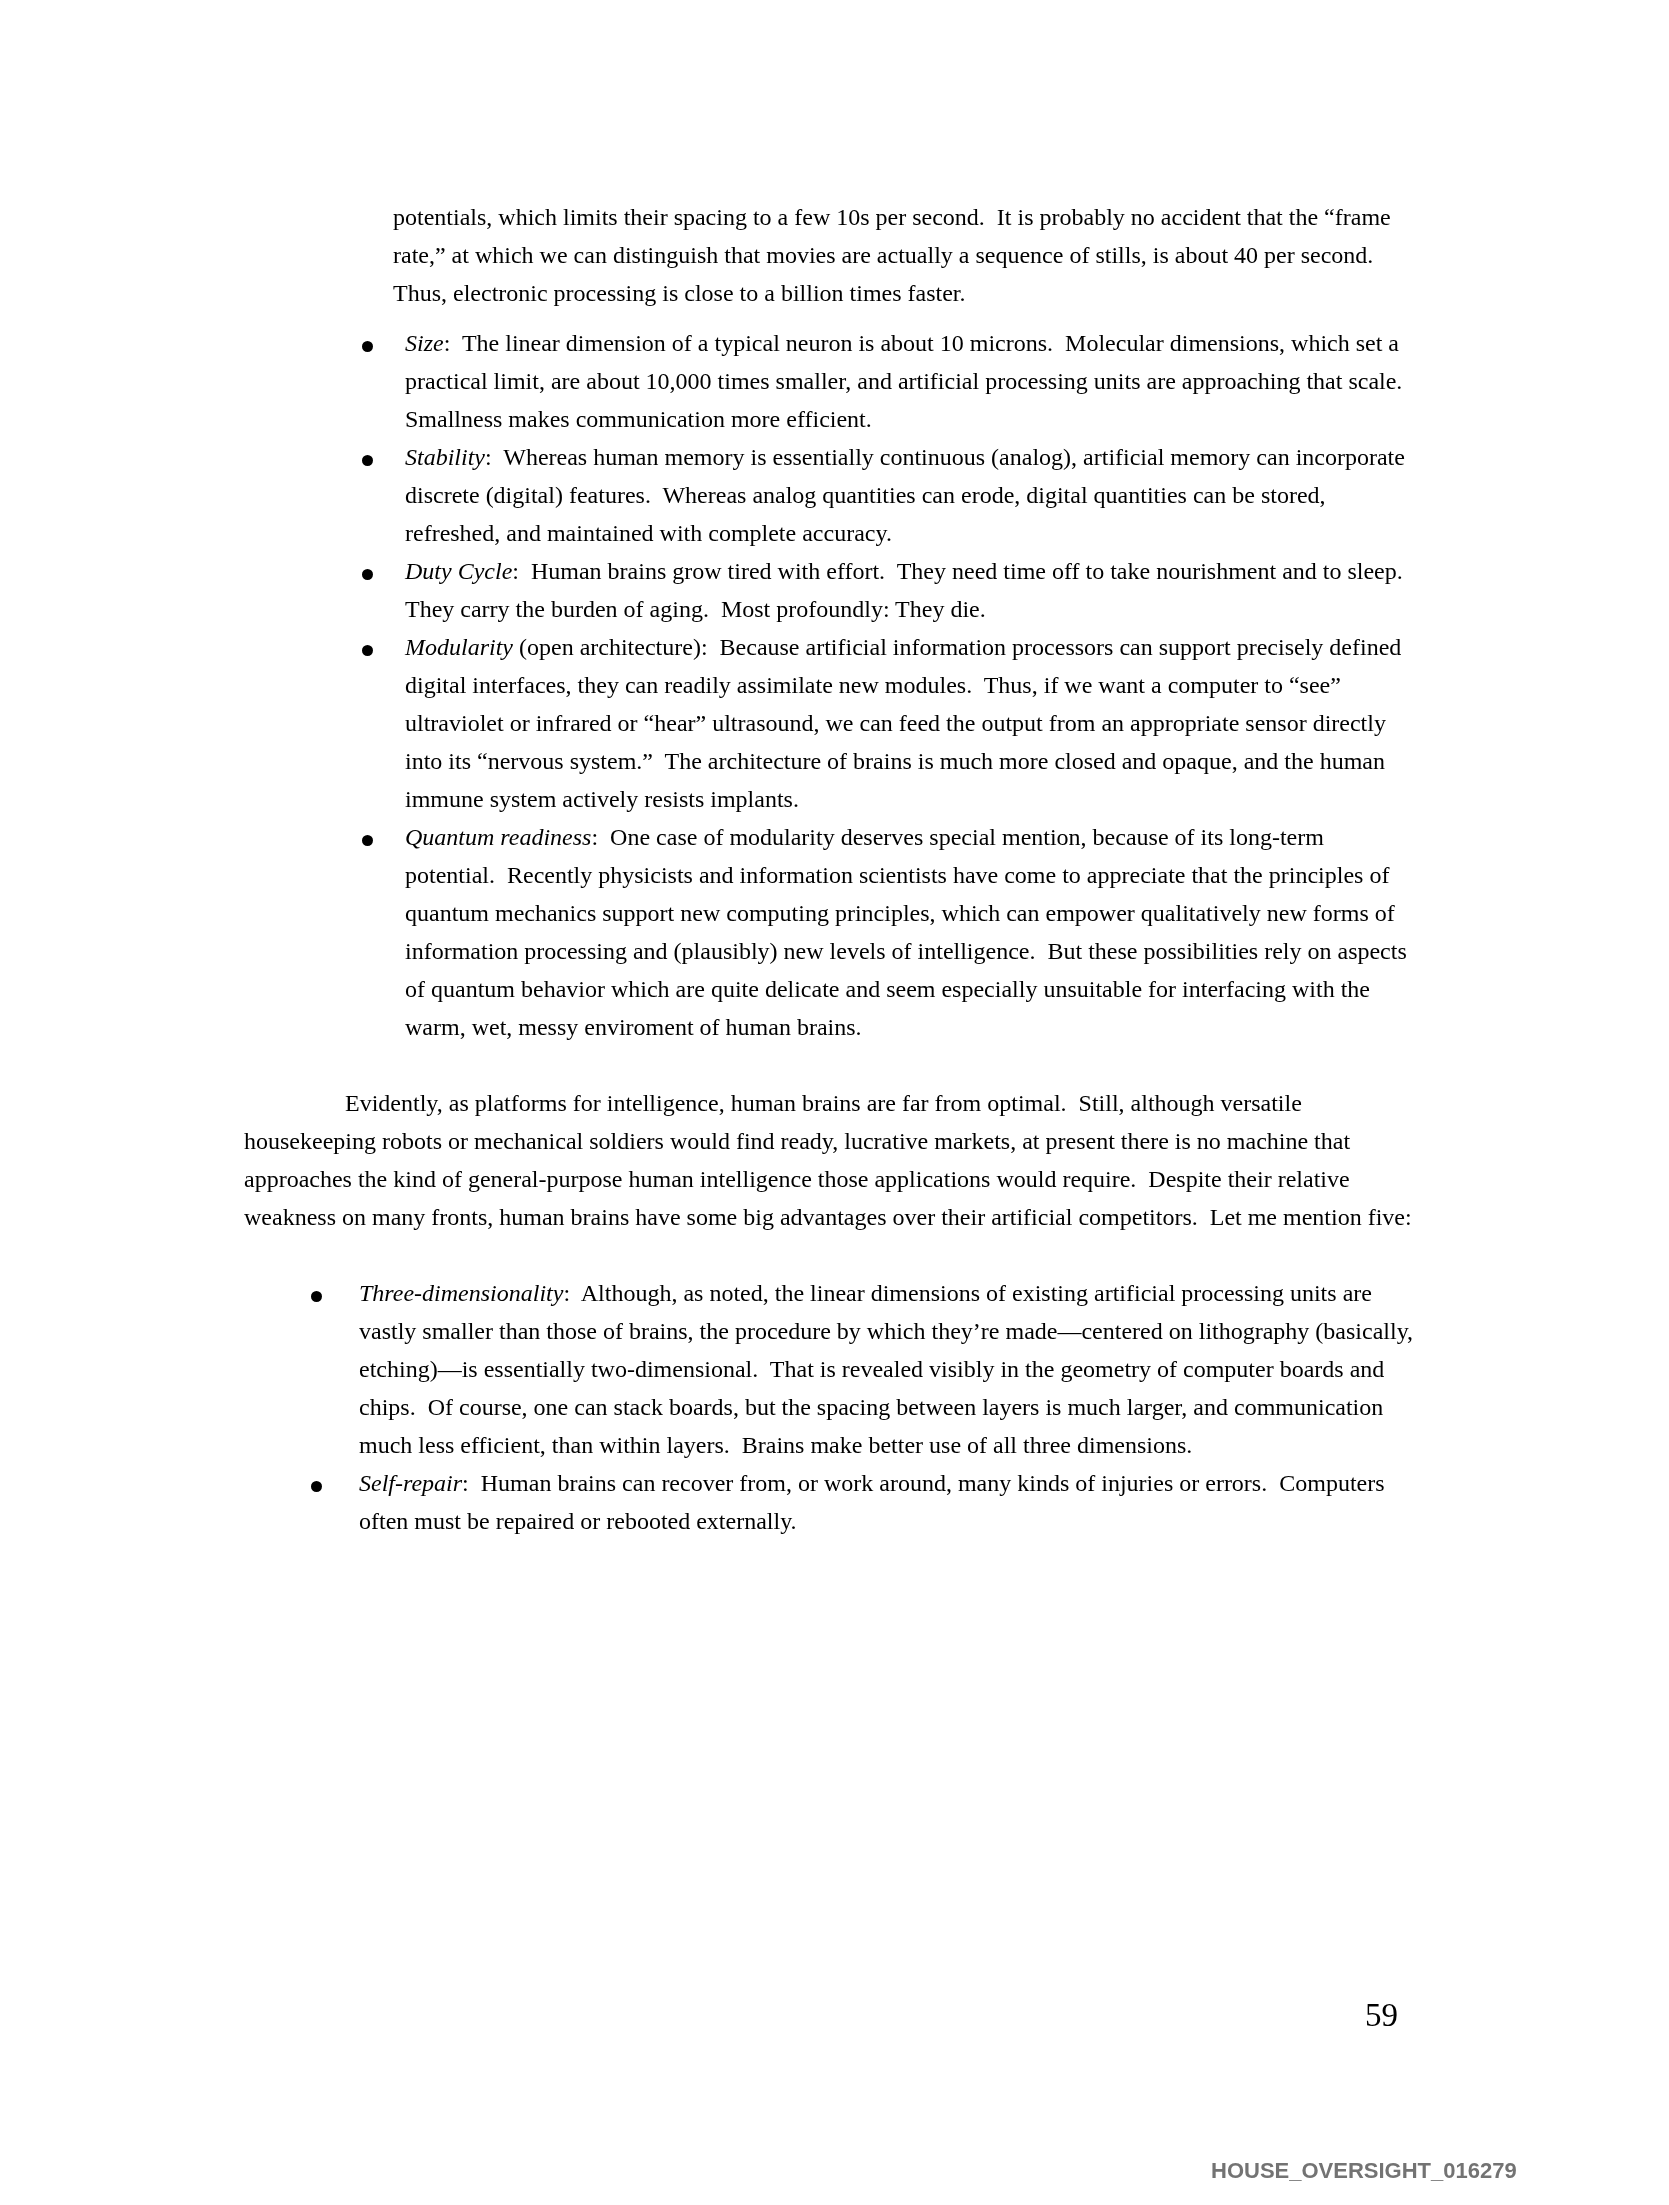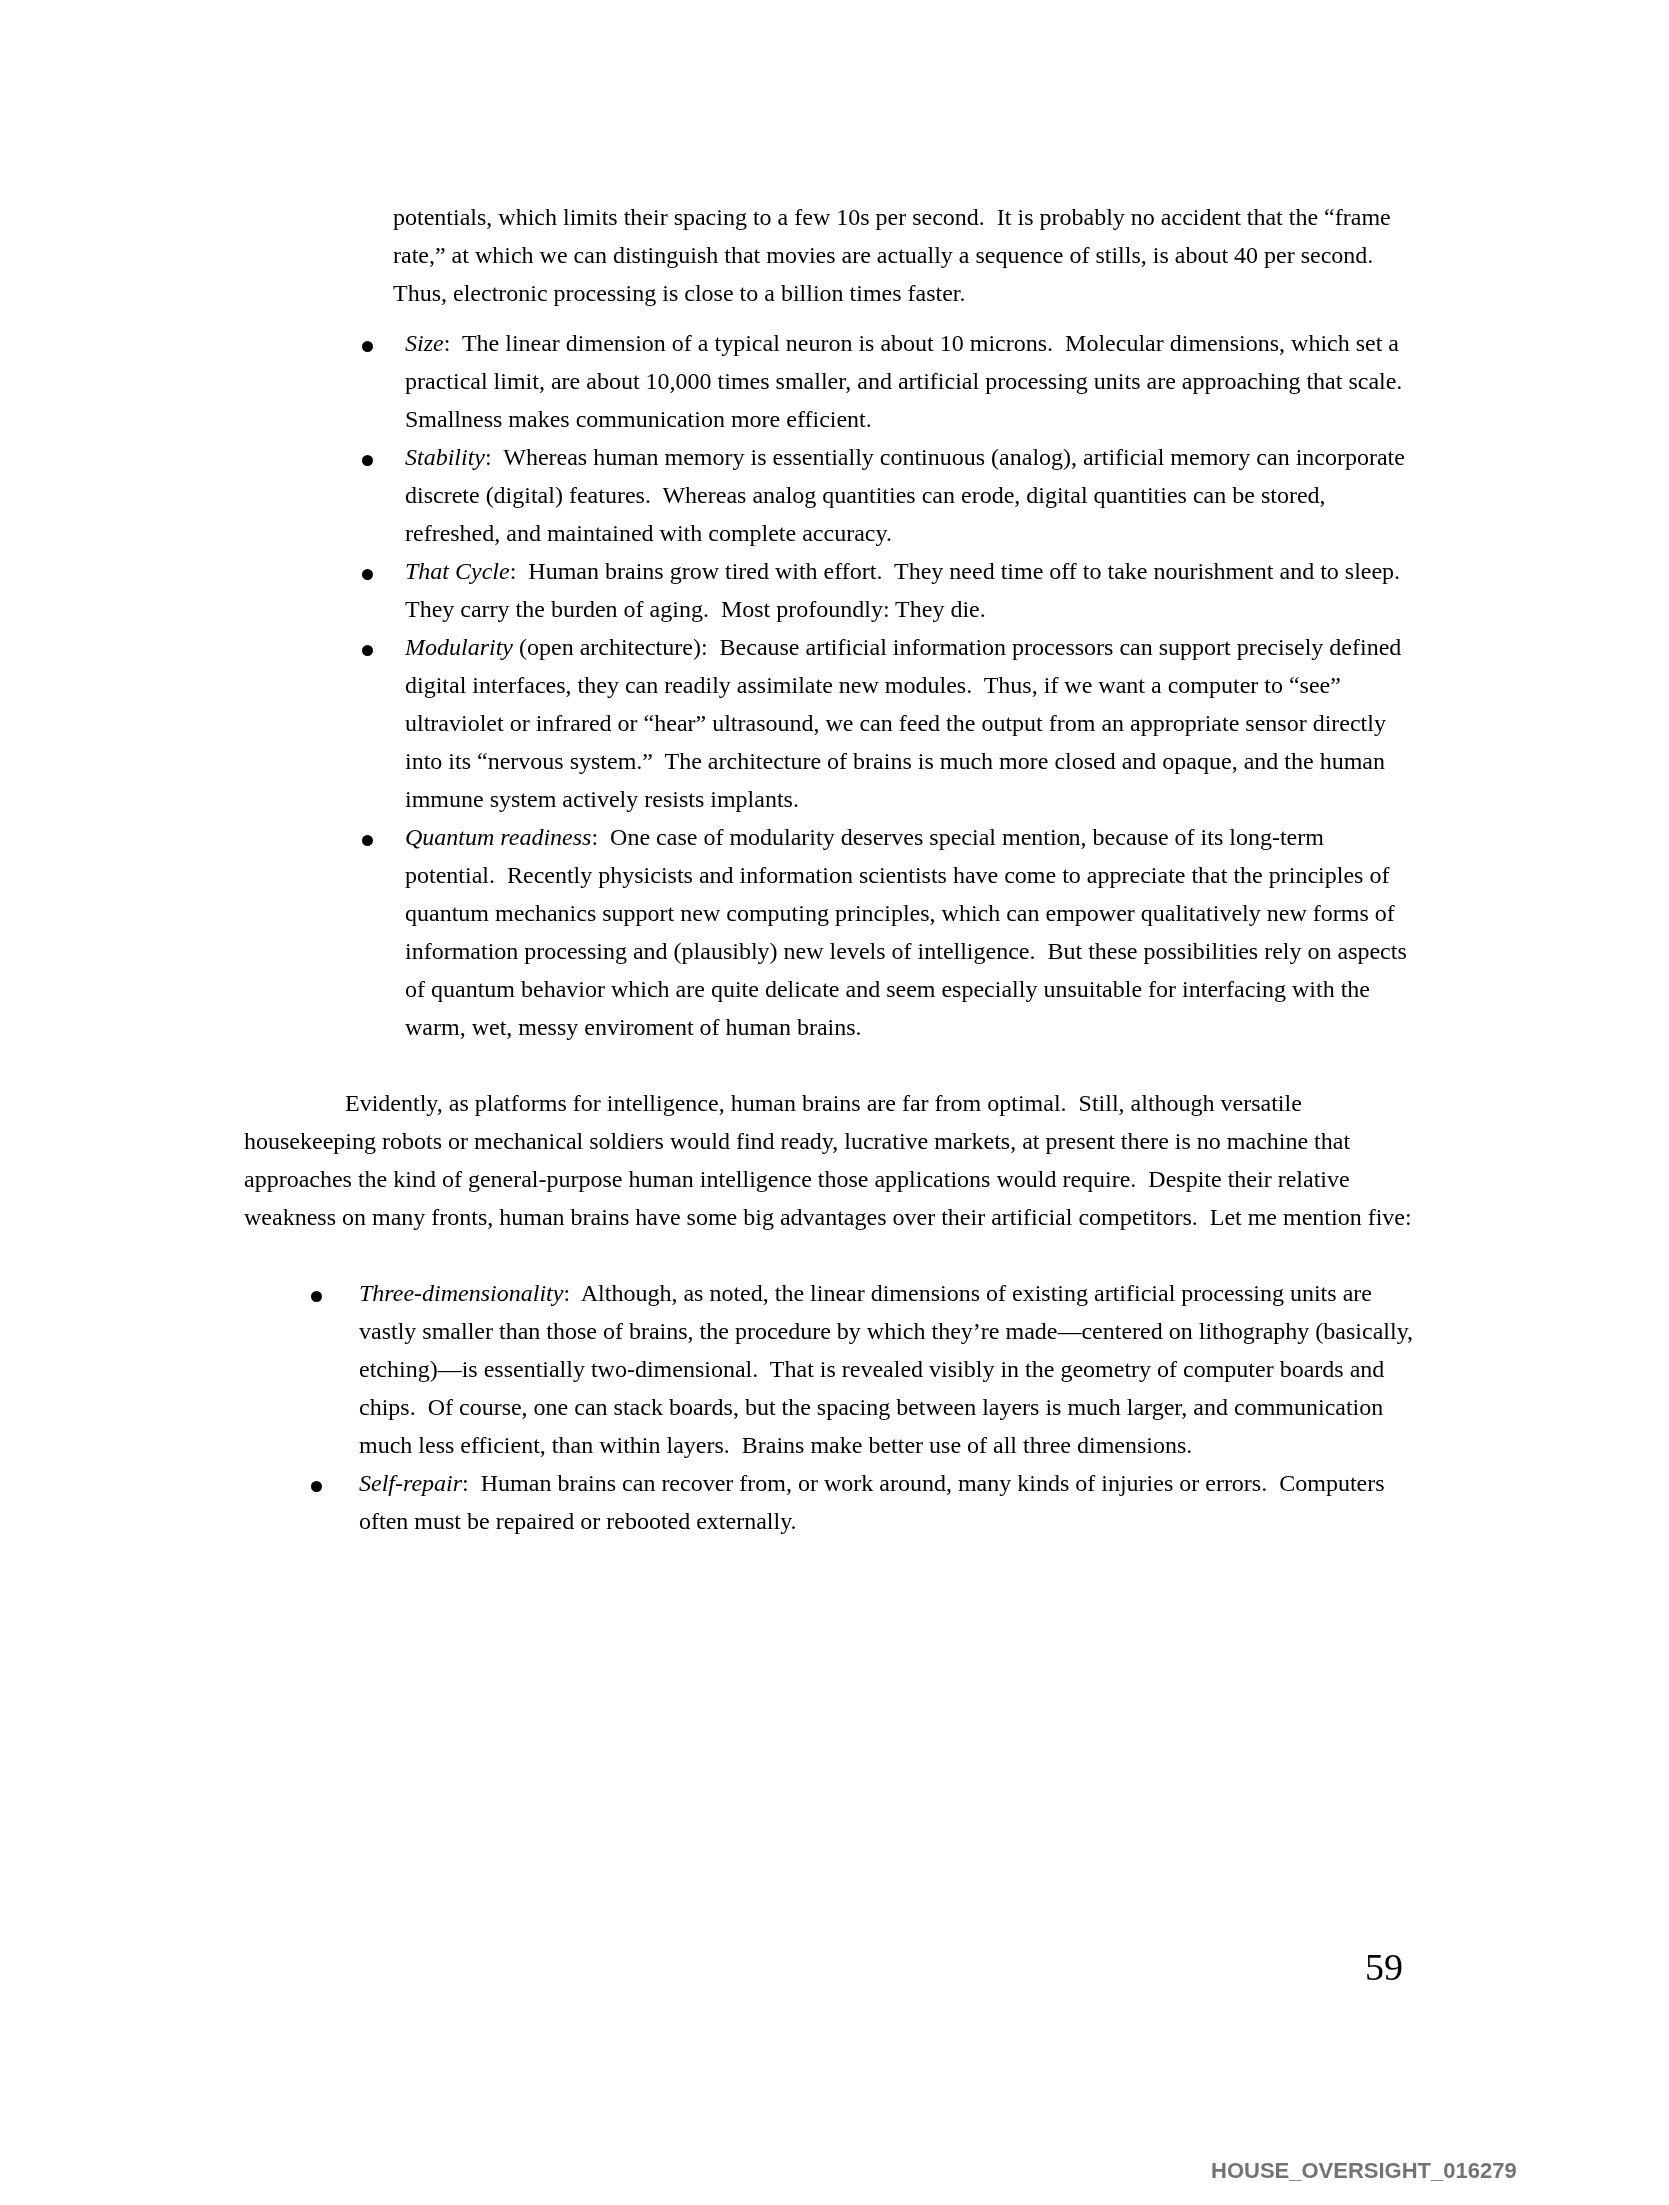--- a/index.html
+++ b/index.html
@@ -52,22 +52,22 @@
   ul.level-1 .bullet { left: 106px; }
   ul.level-2 .bullet { left: 55px; }
   .lead { font-style: italic; }
   p.paragraph {
     margin: 38px 16px 38px 0;
     text-indent: 101px;
   }
   .page-number {
     position: absolute;
     left: 1365px;
-    top: 1948px;
-    font-size: 38px;
+    top: 1996px;
+    font-size: 33px;
     line-height: 38px;
   }
   .footer-stamp {
     position: absolute;
     left: 1211px;
     top: 2159px;
     font-family: "Liberation Sans", "DejaVu Sans", sans-serif;
     font-size: 22px;
     line-height: 1.1;
     color: #737373;
@@ -87,21 +87,21 @@
       <li>
         <span class="bullet"></span>
         <span class="item-text"><i class="lead">Size</i><span>:&nbsp; </span><span>The linear dimension of a typical neuron is about 10 microns.&nbsp; Molecular dimensions, which set a practical limit, are about 10,000 times smaller, and artificial processing units are approaching that scale.&nbsp; Smallness makes communication more efficient.</span></span>
       </li>
       <li>
         <span class="bullet"></span>
         <span class="item-text"><i class="lead">Stability</i><span>:&nbsp; </span><span>Whereas human memory is essentially continuous (analog), artificial memory can incorporate discrete (digital) features.&nbsp; Whereas analog quantities can erode, digital quantities can be stored, refreshed, and maintained with complete accuracy.</span></span>
       </li>
       <li>
         <span class="bullet"></span>
-        <span class="item-text"><i class="lead">That Cycle</i><span>:&nbsp; </span><span>Human brains grow tired with effort.&nbsp; They need time off to take nourishment and to sleep.&nbsp; They carry the burden of aging.&nbsp; Most profoundly: They die.</span></span>
+        <span class="item-text"><i class="lead">Duty Cycle</i><span>:&nbsp; </span><span>Human brains grow tired with effort.&nbsp; They need time off to take nourishment and to sleep.&nbsp; They carry the burden of aging.&nbsp; Most profoundly: They die.</span></span>
       </li>
       <li>
         <span class="bullet"></span>
         <span class="item-text"><i class="lead">Modularity</i><span> (open architecture):&nbsp; </span><span>Because artificial information processors can support precisely defined digital interfaces, they can readily assimilate new modules.&nbsp; Thus, if we want a computer to “see” ultraviolet or infrared or “hear” ultrasound, we can feed the output from an appropriate sensor directly into its “nervous system.”&nbsp; The architecture of brains is much more closed and opaque, and the human immune system actively resists implants.</span></span>
       </li>
       <li>
         <span class="bullet"></span>
         <span class="item-text"><i class="lead">Quantum readiness</i><span>:&nbsp; </span><span>One case of modularity deserves special mention, because of its long-term potential.&nbsp; Recently physicists and information scientists have come to appreciate that the principles of quantum mechanics support new computing principles, which can empower qualitatively new forms of information processing and (plausibly) new levels of intelligence.&nbsp; But these possibilities rely on aspects of quantum behavior which are quite delicate and seem especially unsuitable for interfacing with the warm, wet, messy enviroment of human brains.</span></span>
       </li>
     </ul>

